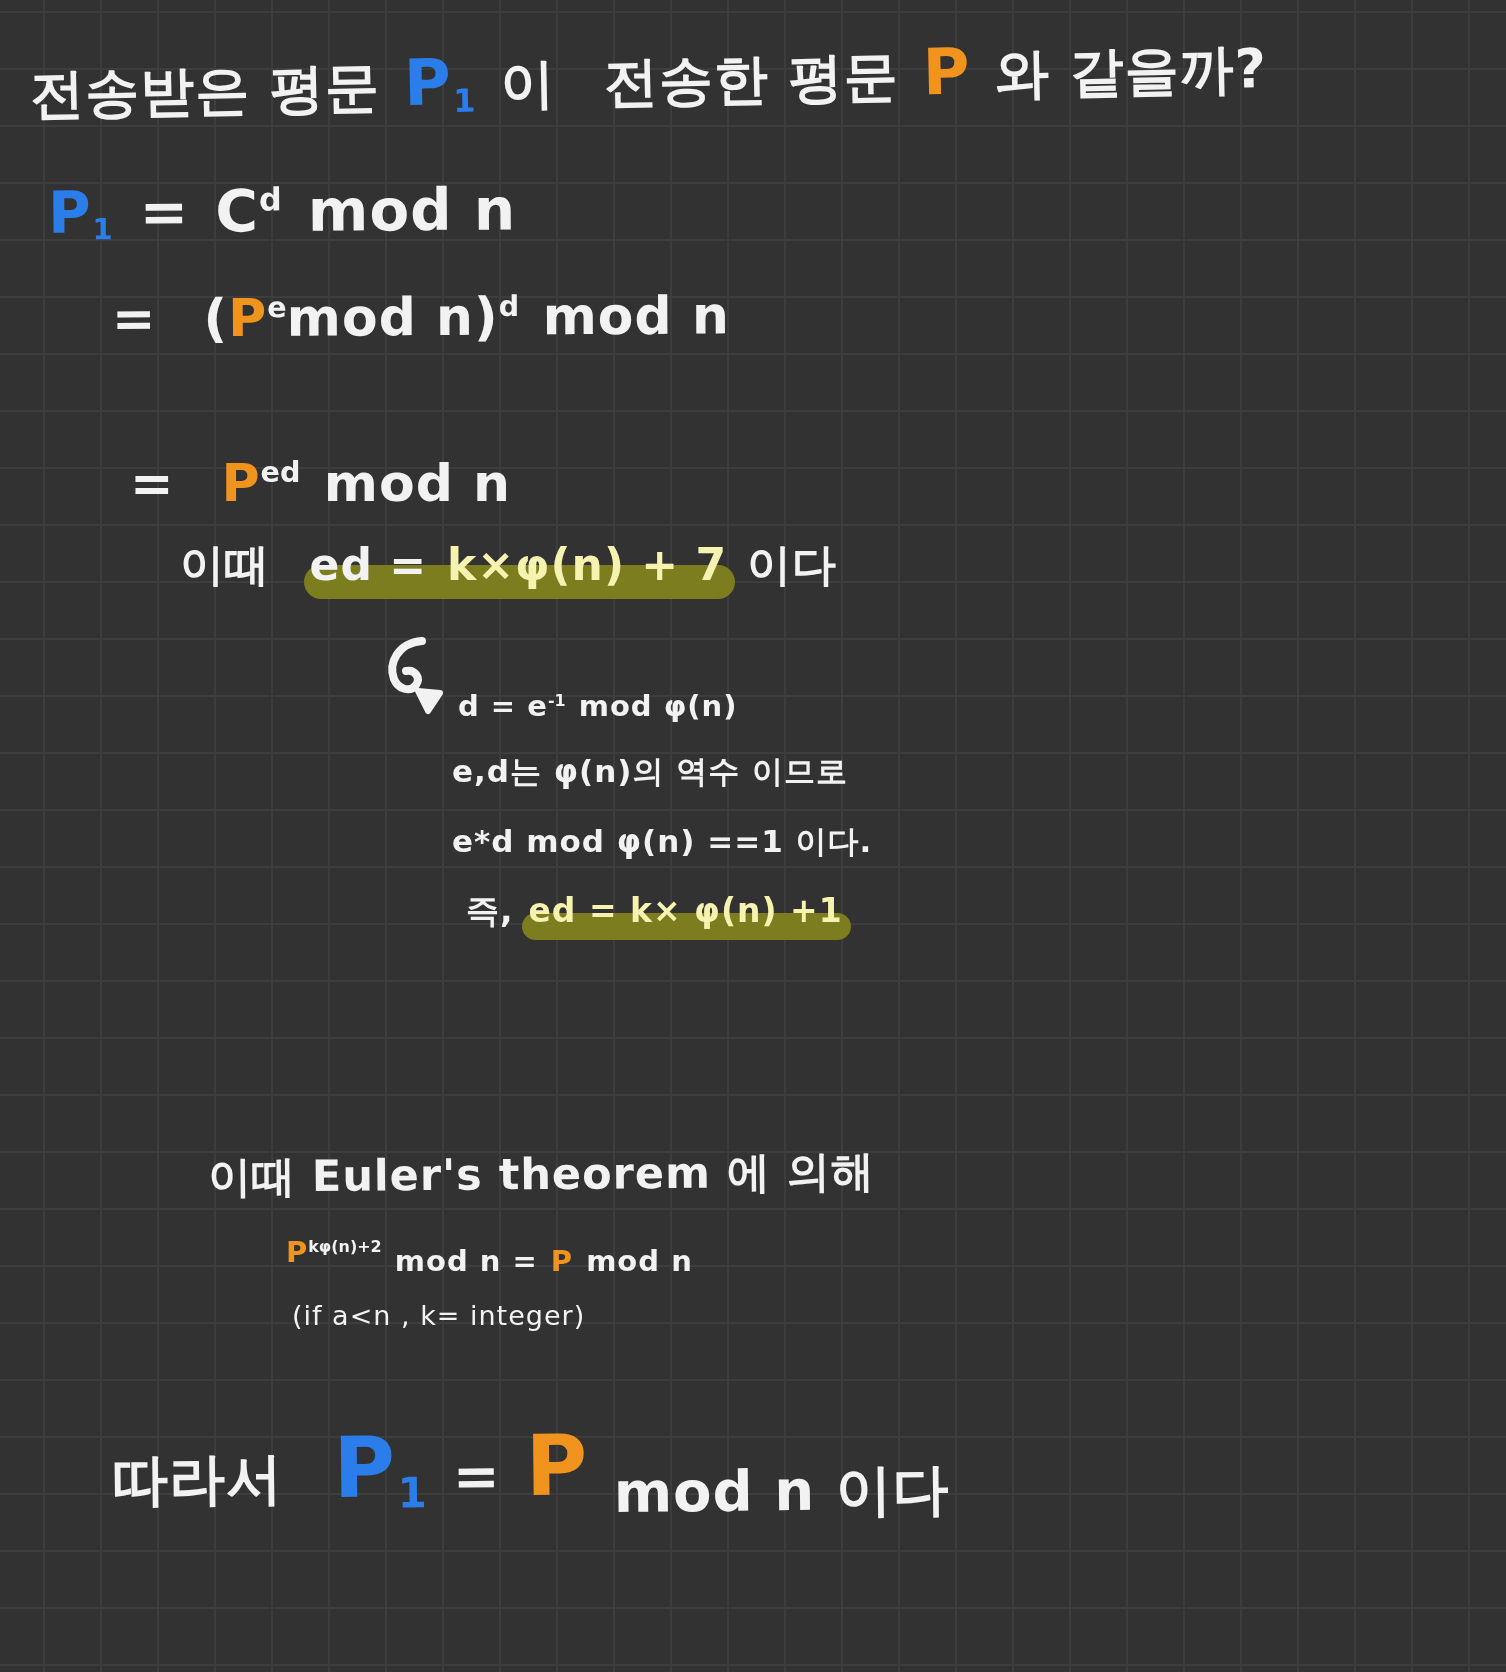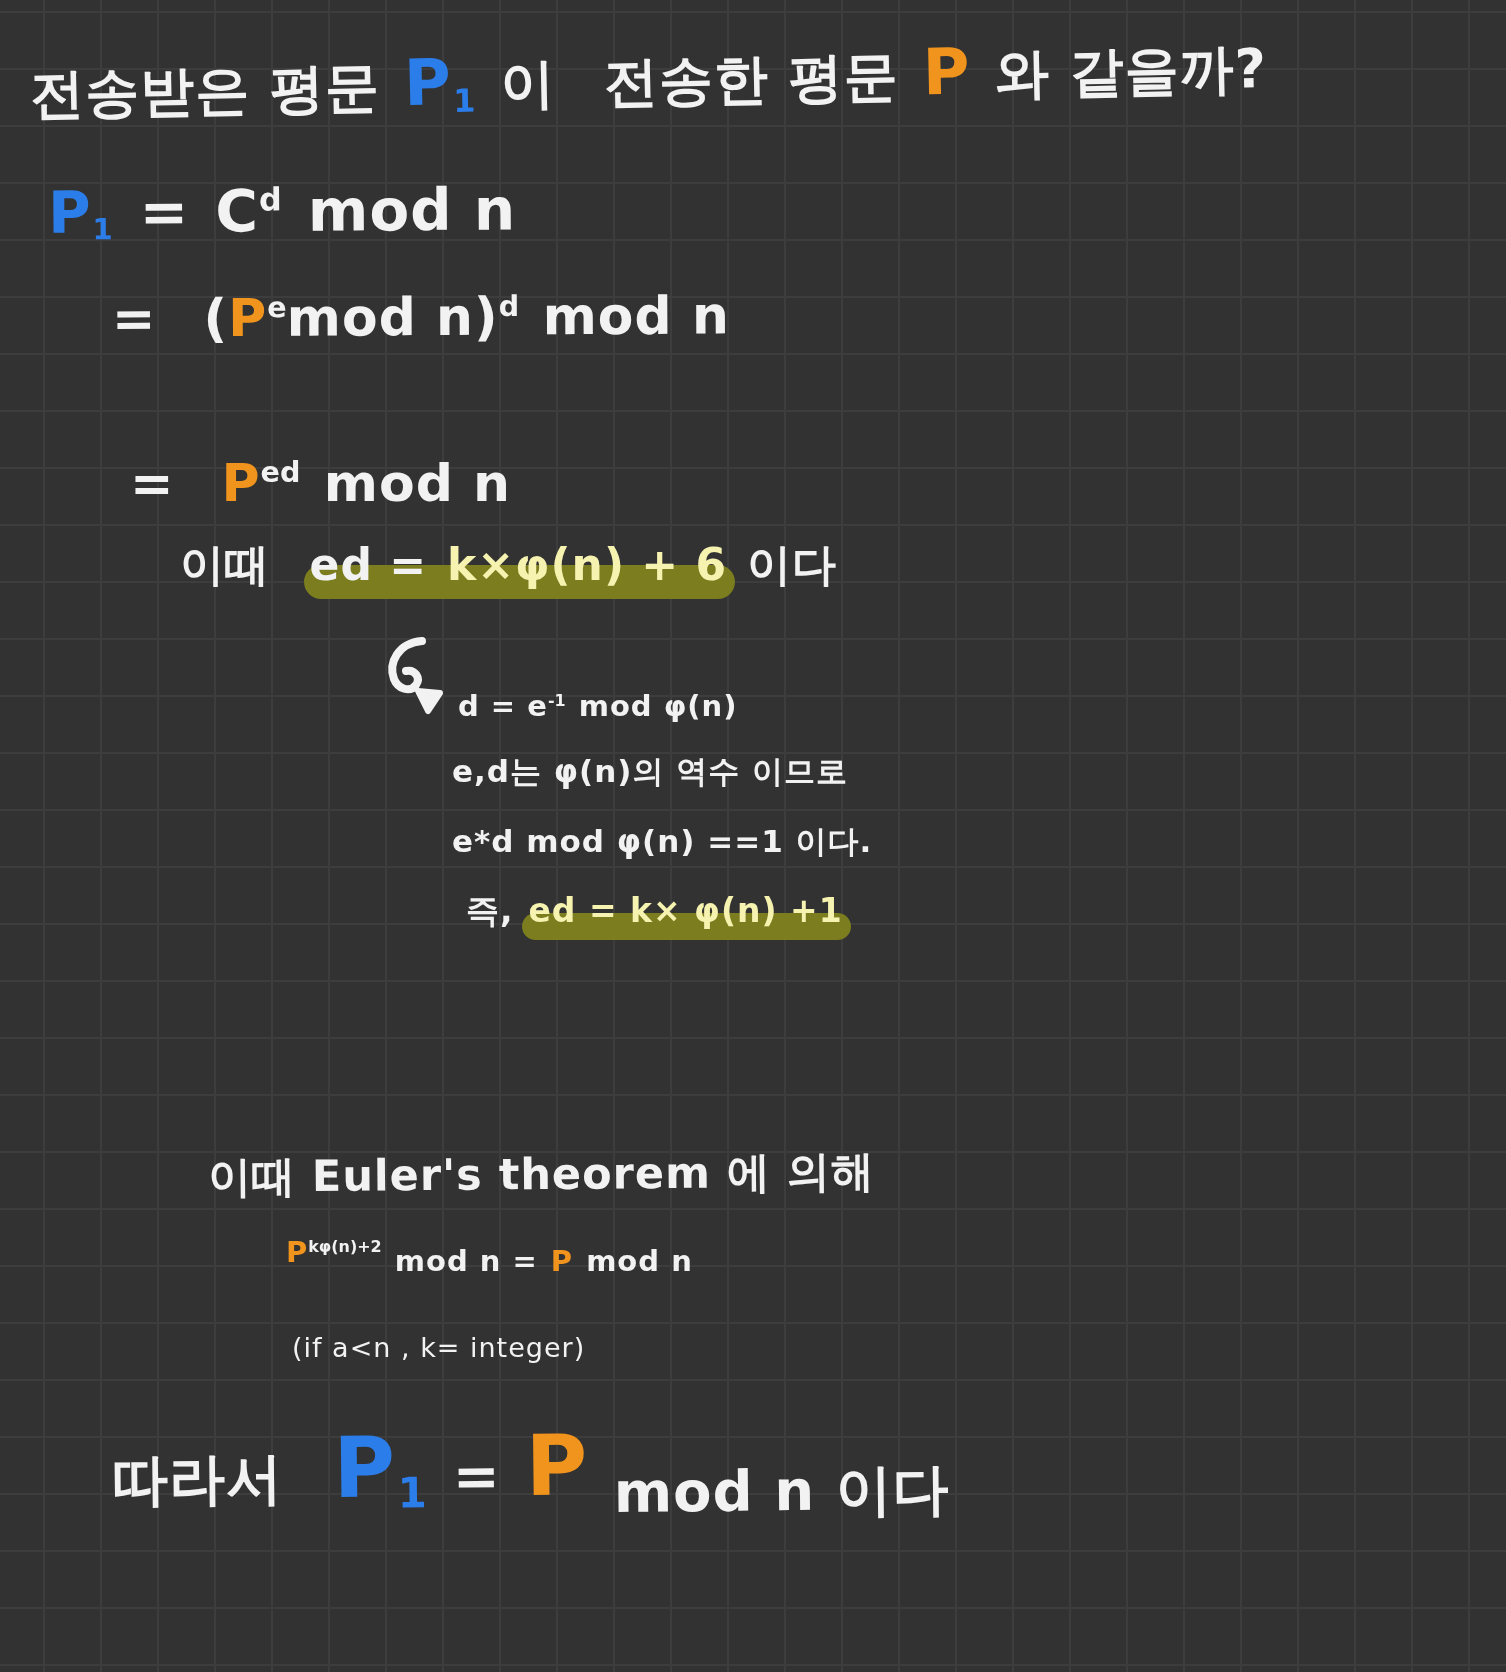--- a/index.html
+++ b/index.html
@@ -45,21 +45,21 @@
   .t-eq3   { left:130px; top:408px; font-size:52px;margin-top:46px; }
   .t-noteed{ left:180px; top:540px; font-size:44px; }
   .t-arrow { left:378px; top:635px; }
   .t-dline { left:458px; top:690px; font-size:29px; }
   .t-line2 { left:452px; top:754px; font-size:31px; }
   .t-line3 { left:452px; top:824px; font-size:31px; }
   .t-line4 { left:466px; top:892px; font-size:33px; }
   .t-eq4   { left:118px; top:988px; font-size:56px; }
   .t-euler { left:208px; top:1150px; font-size:43px; transform:rotate(-0.5deg); }
   .t-eulereq{ left:286px; top:1236px; font-size:29px; }
-  .t-cond  { left:292px; top:1300px; font-size:27px; font-weight:normal;margin-top:32px; }
+  .t-cond  { left:292px; top:1300px; font-size:27px; font-weight:normal; }
   .t-concl { left:112px; top:1418px; font-size:56px; transform:rotate(-0.6deg); }
   .t-final { left:128px; top:1556px; font-size:42px; }
 
   .concl-p { font-size:1.5em; }
   .gap-s { display:inline-block; width:0.45em; }
   .gap-m { display:inline-block; width:0.9em; }
 </style>
 </head>
 <body>
 
@@ -75,21 +75,21 @@
 
   <div class="line t-eq2">
     <span class="ink">=</span><span class="gap-m"></span><span class="ink">(</span><span class="orange">P</span><span class="sup ink">e</span><span class="ink">mod n</span><span class="ink">)</span><span class="sup ink">d</span><span class="gap-s"></span><span class="ink">mod n</span>
   </div>
 
   <div class="line t-eq3">
     <span class="ink">=</span><span class="gap-m"></span><span class="orange">P</span><span class="sup ink">ed</span><span class="gap-s"></span><span class="ink">mod n</span>
   </div>
 
   <div class="line t-noteed">
-    <span class="ink">이때</span><span class="gap-m"></span><span class="hl-wrap"><span class="ink">ed =</span><span class="gap-s"></span><span class="pale">k×φ(n) + 6</span></span><span class="gap-s"></span><span class="ink">이다</span>
+    <span class="ink">이때</span><span class="gap-m"></span><span class="hl-wrap"><span class="ink">ed =</span><span class="gap-s"></span><span class="pale">k×φ(n) + 7</span></span><span class="gap-s"></span><span class="ink">이다</span>
   </div>
 
   <div class="line t-arrow">
     <svg width="72" height="82" viewBox="0 0 72 82">
       <path d="M44 6 C20 8 10 28 16 44 C20 54 32 58 38 50 C43 43 37 34 28 36" fill="none" stroke="#f2f2f2" stroke-width="8" stroke-linecap="round"></path>
       <path d="M40 56 L62 58 L50 76 Z" fill="#f2f2f2" stroke="#f2f2f2" stroke-width="6" stroke-linejoin="round"></path>
     </svg>
   </div>
 
   <div class="line t-dline">

